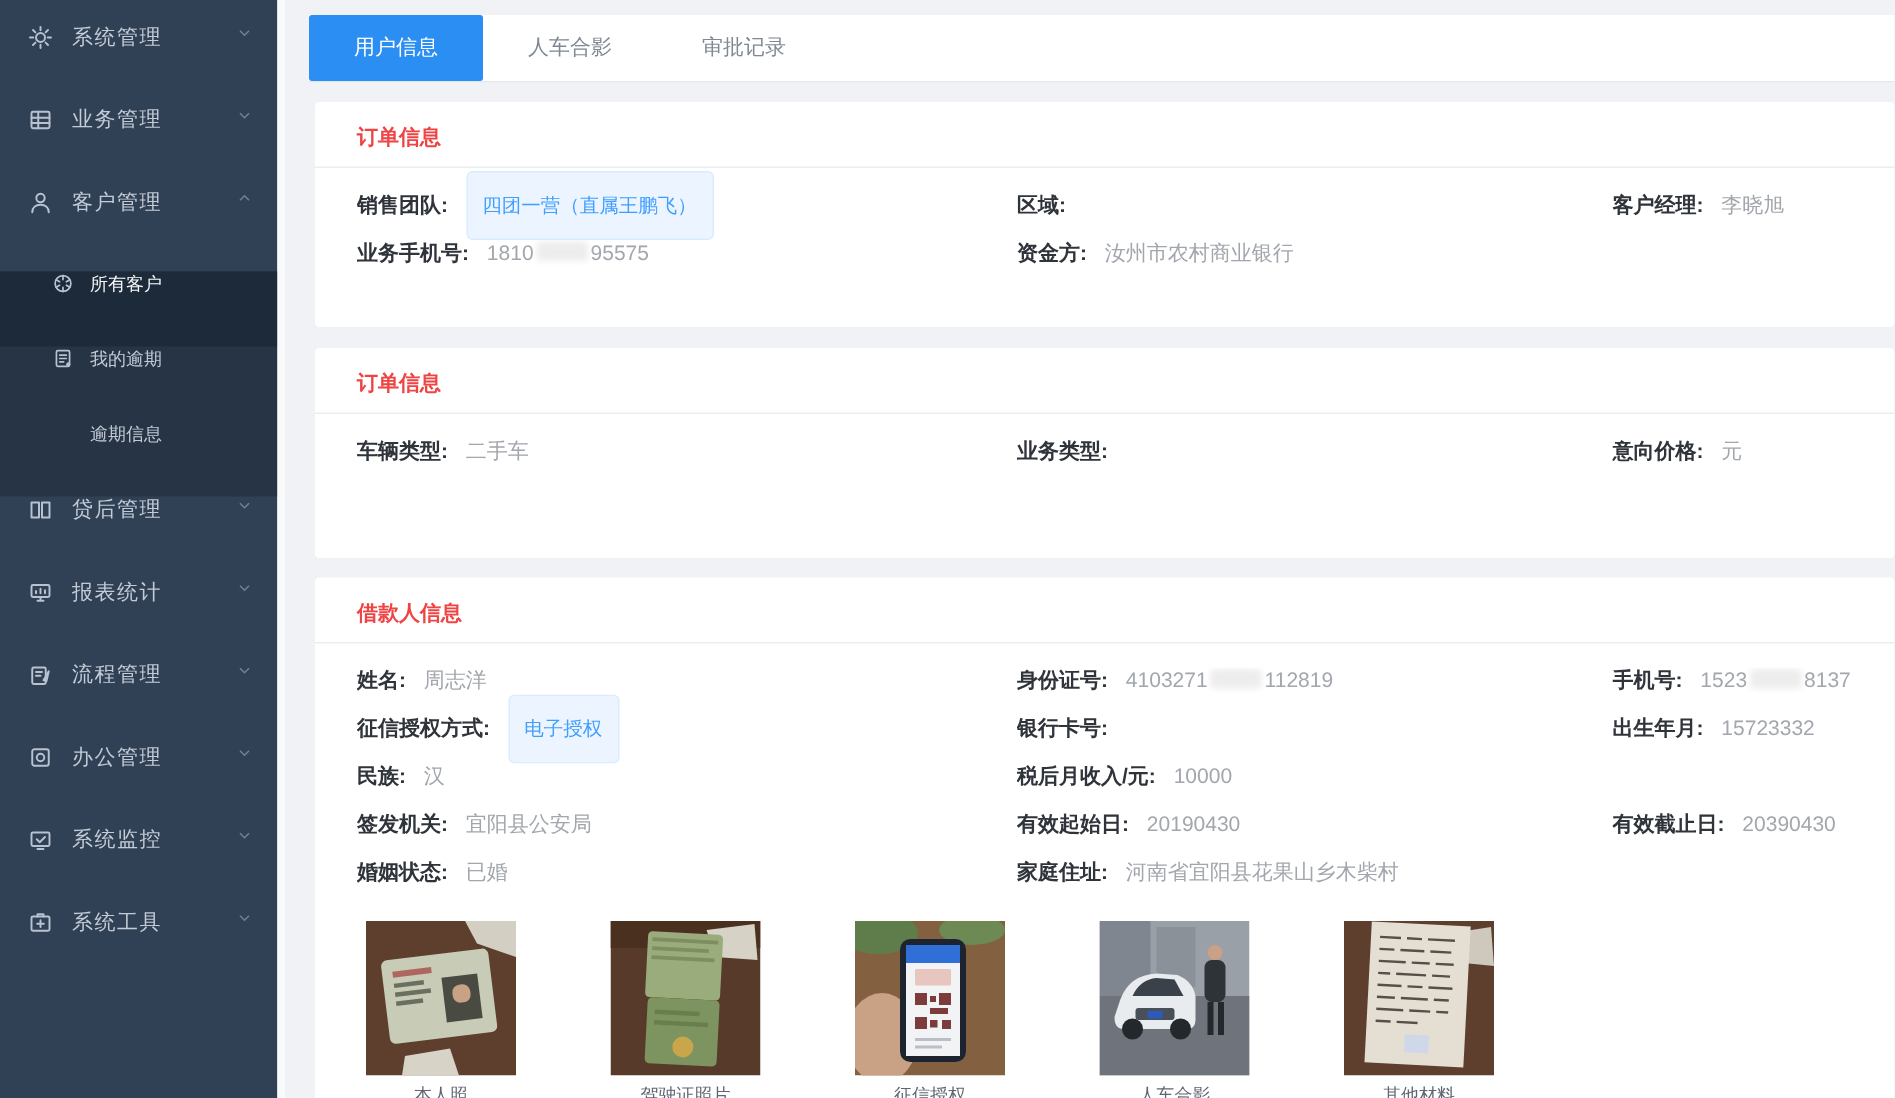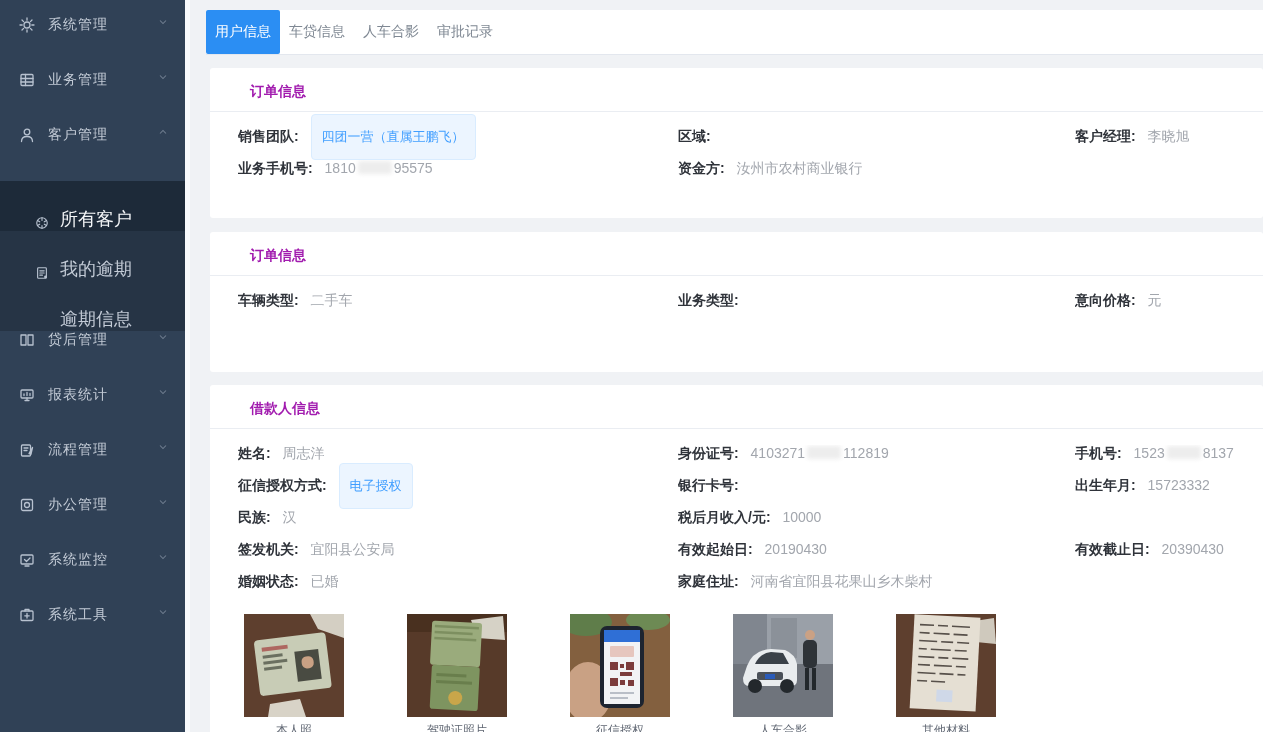--- a/index.html
+++ b/index.html
@@ -6,39 +6,39 @@
   html,body { width:1263px; height:732px; overflow:hidden; font-family:"Liberation Sans","DejaVu Sans",sans-serif; background:#f0f2f5; }
 
   
   .sidebar { position:absolute; left:0; top:0; width:185px; height:732px; background:#304156; padding-top:16px; }
   .s-item { height:55px; display:flex; align-items:flex-start; padding:0 16px 0 18px; color:#c3cbd6; font-size:14px; cursor:pointer; }
   .s-item .s-icon { width:18px; height:18px; margin-right:12px; display:flex; align-items:center; justify-content:center; flex:0 0 18px; }
   .s-item .s-label { flex:1; letter-spacing:1px; }
   .chev { width:12px; height:12px; flex:0 0 12px; opacity:.75; }
   .chev.up { transform:rotate(180deg); }
   .submenu { background:#263445; }
-  .sub-item { height:50px; display:flex; align-items:flex-end; padding-left:34px; color:#c3cbd6; font-size:18px; cursor:pointer; }
+  .sub-item { height:50px; display:flex; align-items:flex-start; padding-left:34px; color:#c3cbd6; font-size:12px; cursor:pointer; }
   .sub-item .s-icon { width:16px; height:16px; margin-right:10px; display:flex; align-items:center; justify-content:center; }
   .sub-item.active { background:#1d2a39; color:#f4f6f8; }
   .sub-item.noicon { padding-left:60px; }
   svg.line { stroke:#b8c2d0; fill:none; stroke-width:1.3; stroke-linecap:round; stroke-linejoin:round; }
 
   
   .main { position:absolute; left:185px; top:0; right:0; bottom:0; background:#f0f2f5; }
   .left-strip { position:absolute; left:0; top:0; width:5px; bottom:0; background:#f8fafc; }
 
   .tabbar { position:absolute; left:21px; right:0; top:10px; height:45px; background:#fff; display:flex; border-bottom:1px solid #e3e7ee; }
-  .tab { width:74px; display:flex; align-items:center; justify-content:center; font-size:14px; color:#7f8893; cursor:pointer; }
+  .tab { width:116px; display:flex; align-items:center; justify-content:center; font-size:14px; color:#7f8893; cursor:pointer; }
   .tab.active { background:#2b8ef3; color:#fff; border-radius:2px; }
 
   .card { position:absolute; left:25px; right:0; background:#fff; border-radius:3px; }
   .card1 { top:68px; height:150px; }
   .card2 { top:232px; height:140px; }
   .card3 { top:385px; height:360px; }
-  .card-title { height:44px; line-height:46px; padding-left:40px; font-size:14px; font-weight:bold; color:#a21caf; border-bottom:1px solid #eaedf2; }
+  .card-title { height:44px; line-height:46px; padding-left:28px; font-size:14px; font-weight:bold; color:#ef4444; border-bottom:1px solid #eaedf2; }
   .rows { padding:9px 0 0 28px; }
   .frow { display:grid; grid-template-columns:440px 397px 1fr; align-items:center; height:32px; }
   .field { font-size:14px; white-space:nowrap; overflow:hidden; }
   .lab { font-weight:bold; color:#2f333a; margin-right:8px; }
   .val { color:#a2a6ad; }
   .blur { display:inline-block; width:34px; height:13px; background:#ededed; border-radius:2px; filter:blur(2px); vertical-align:-1px; margin:0 2px; }
   .tag { display:inline-block; background:#ecf5ff; border:1px solid #d9ecff; color:#409eff; font-size:13px; line-height:20px; padding:12px 10px; border-radius:4px; }
 
   .photos { display:flex; gap:63px; padding-left:34px; margin-top:16px; }
   .photo { width:100px; cursor:pointer; }
@@ -192,21 +192,20 @@
       </svg>
   </div>
 
 </aside>
 
 <main class="main">
   <div class="left-strip"></div>
 
   <nav class="tabbar">
     <div class="tab active">用户信息</div>
-    <div class="tab">车贷信息</div>
     <div class="tab">人车合影</div>
     <div class="tab">审批记录</div>
   </nav>
 
   <section class="card card1">
     <div class="card-title">订单信息</div>
     <div class="rows">
       <div class="frow">
         <div class="field">
           <span class="lab">销售团队:</span>

